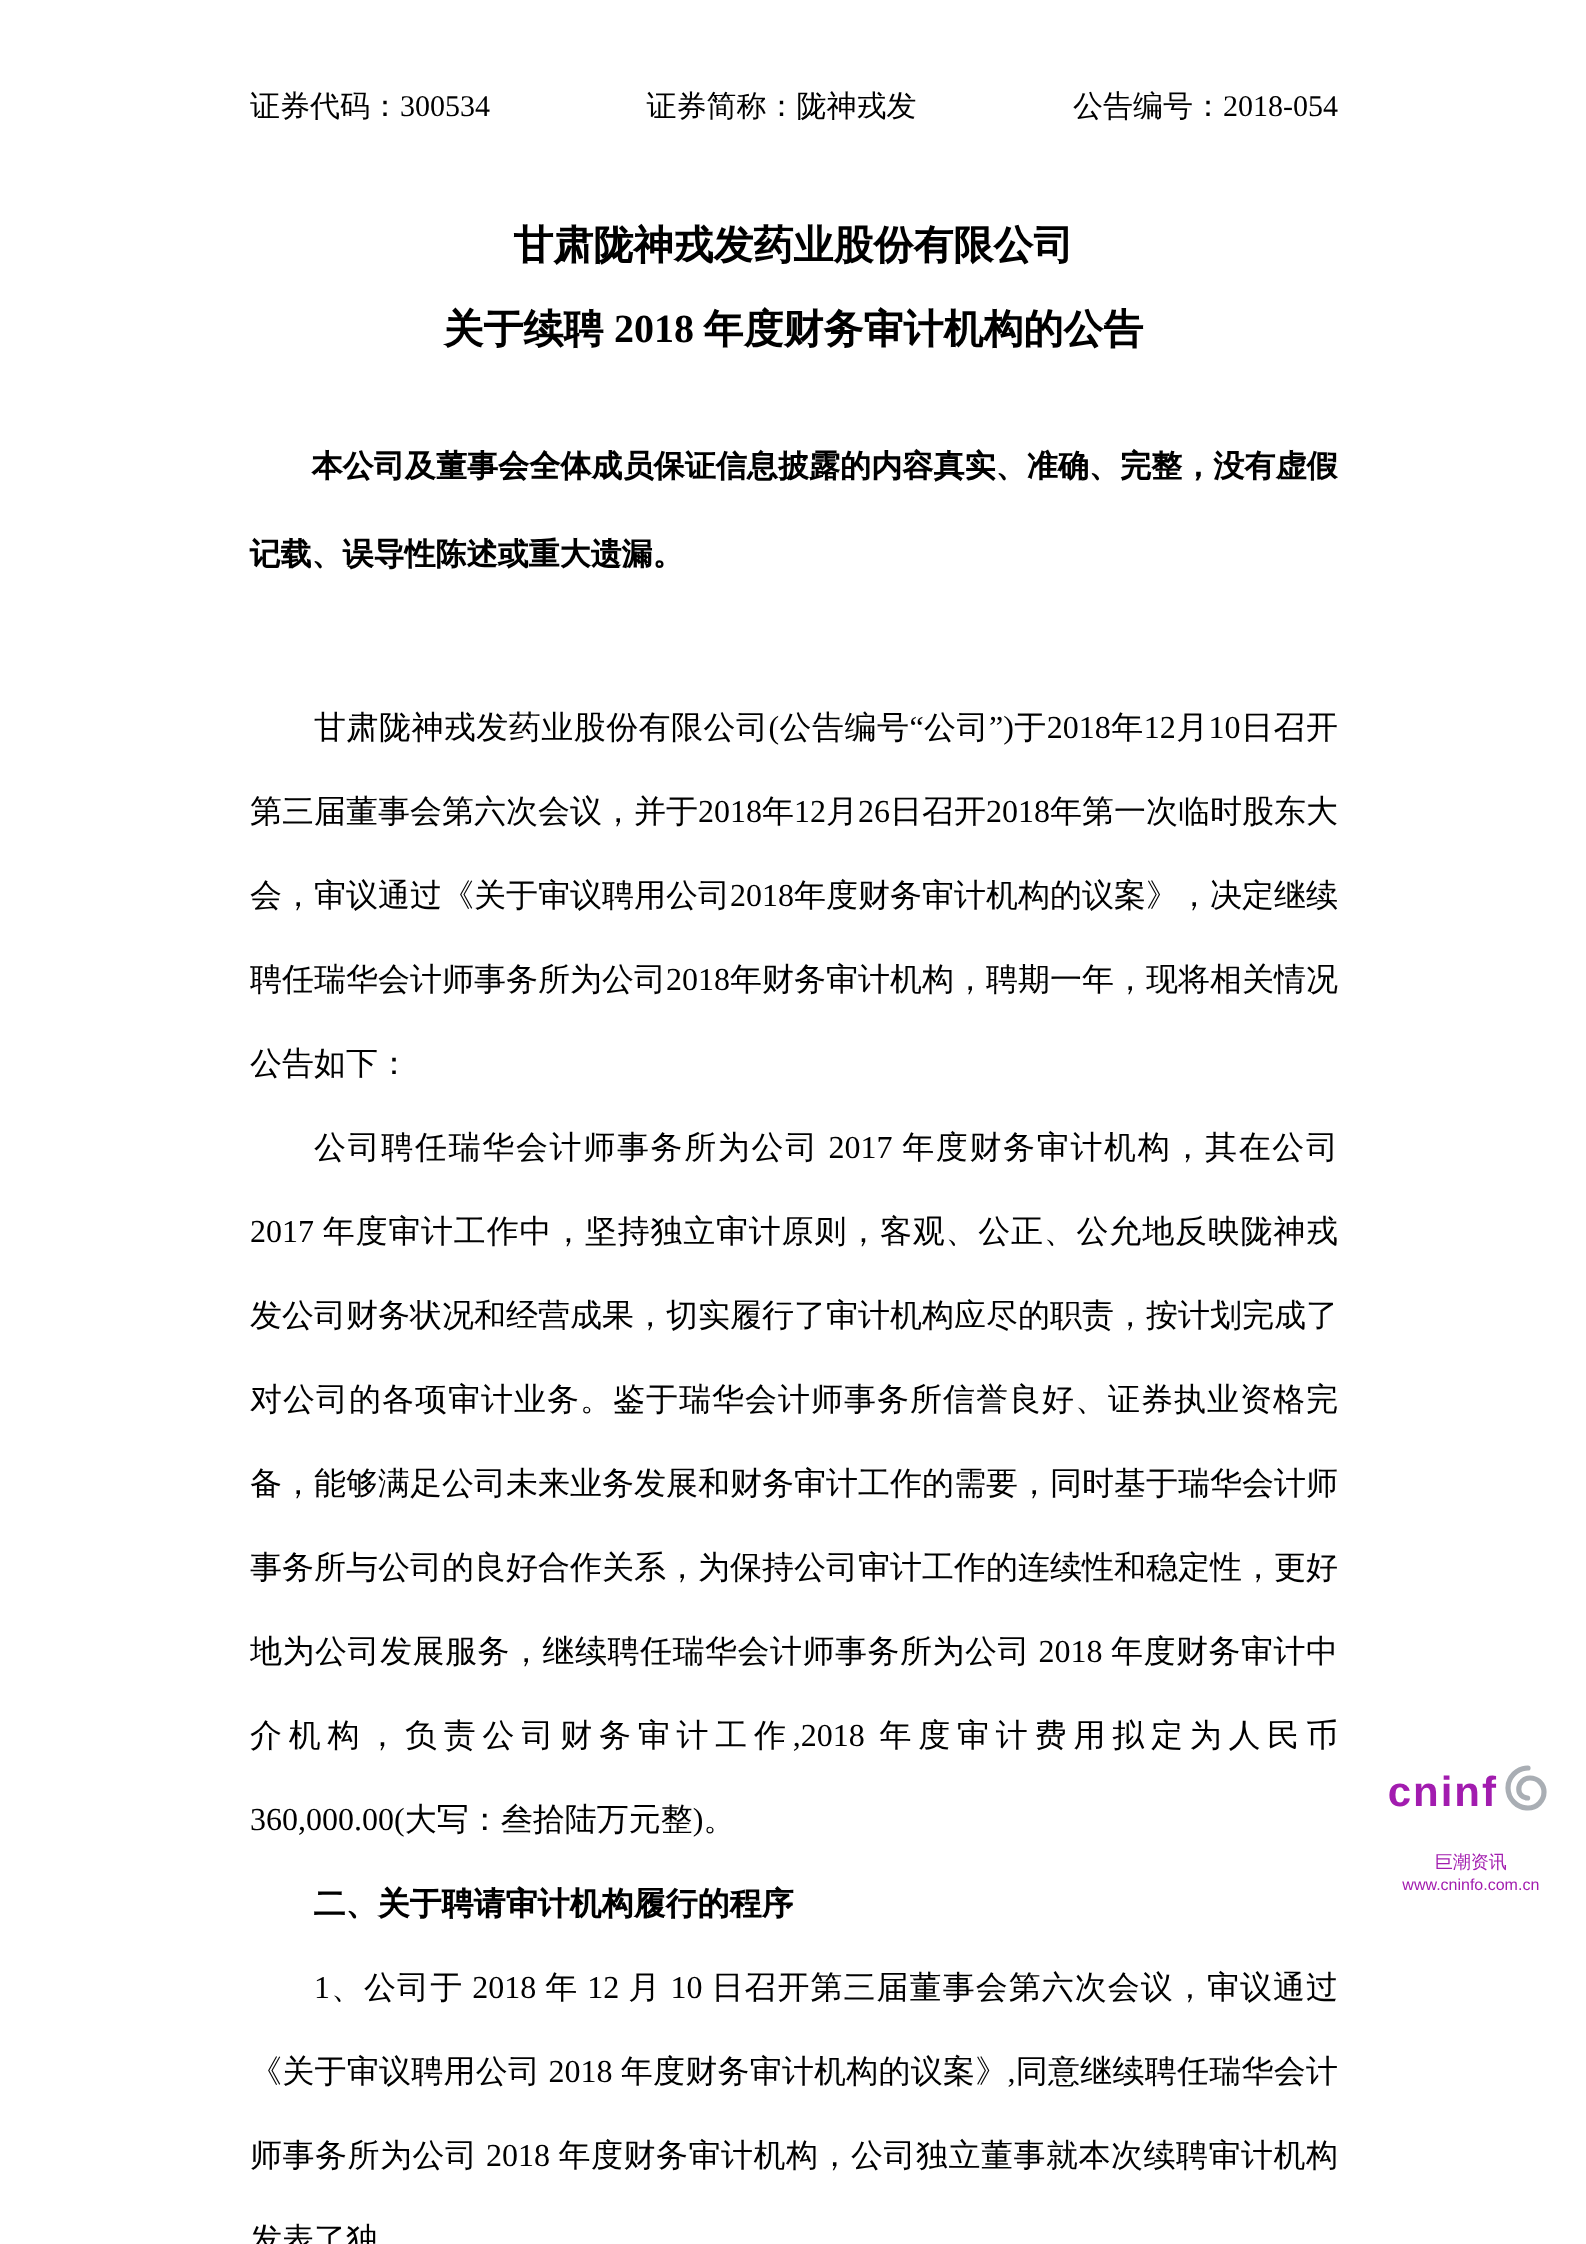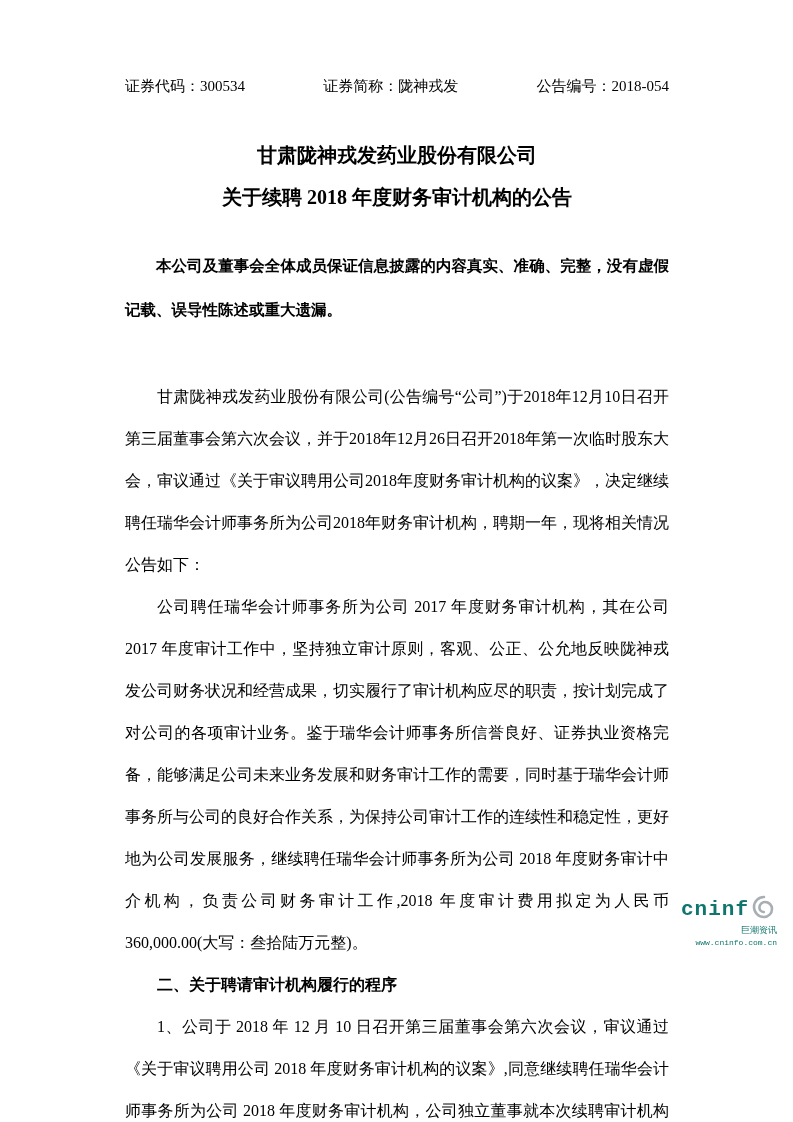--- a/index.html
+++ b/index.html
@@ -10,21 +10,21 @@
     background: #ffffff;
     position: relative;
     overflow: hidden;
     font-family: "Liberation Serif", "DejaVu Serif", serif;
     color: #000000;
   }
   .page {
     position: absolute;
     top: 0; left: 0;
     width: 793px; height: 962px;
-    padding: 76px 124px 0 125px;
+    padding: 44px 124px 0 125px;
   }
   .doc-header {
     display: flex;
     justify-content: space-between;
     align-items: baseline;
     font-size: 15px;
     line-height: 20px;
   }
   .doc-title { margin-top: 38px; text-align: center; }
   .doc-title .title-line {
@@ -52,39 +52,39 @@
     margin: 0;
     font-size: 16px;
     font-weight: bold;
     line-height: 42px;
     text-indent: 2em;
   }
   .footer-logo {
     position: absolute;
     right: 16px;
     bottom: 14px;
-    color: #0f766e;
-    font-family: Liberation Mono, monospace;
+    color: #a21caf;
+    font-family: Liberation Sans, sans-serif;
   }
   .logo-row {
     display: flex;
     align-items: center;
     gap: 2px;
     justify-content: flex-end;
   }
   .logo-word {
     font-size: 21px;
     font-weight: bold;
     letter-spacing: 1px;
   }
   .logo-sub {
     font-size: 9px;
     line-height: 11px;
-    margin-top: 1px;
-    text-align: right;
+    margin-top: 14px;
+    text-align: center;
   }
   .logo-sub .site { font-size: 8px; }
 </style>
 </head>
 <body>
 
 <div class="page">
 
   <div class="doc-header">
     <span>证券代码：300534</span>

